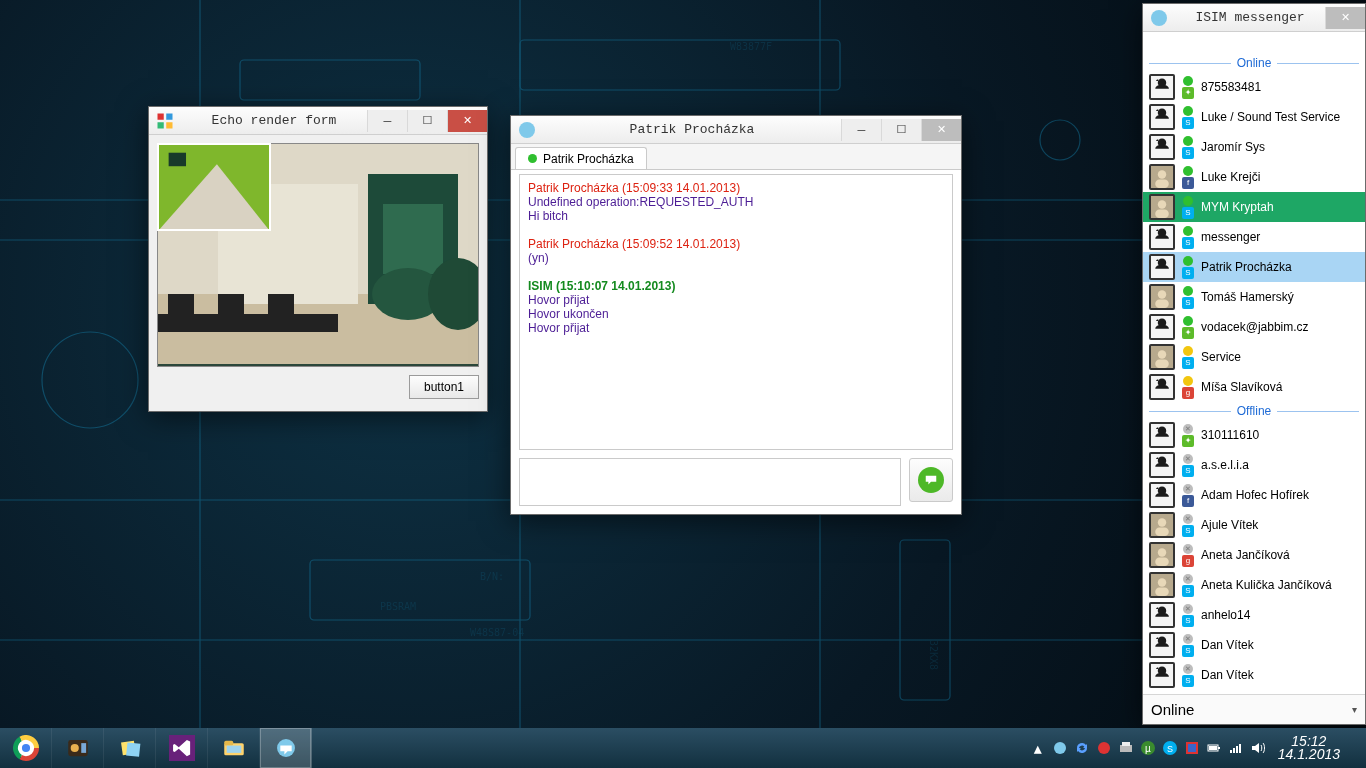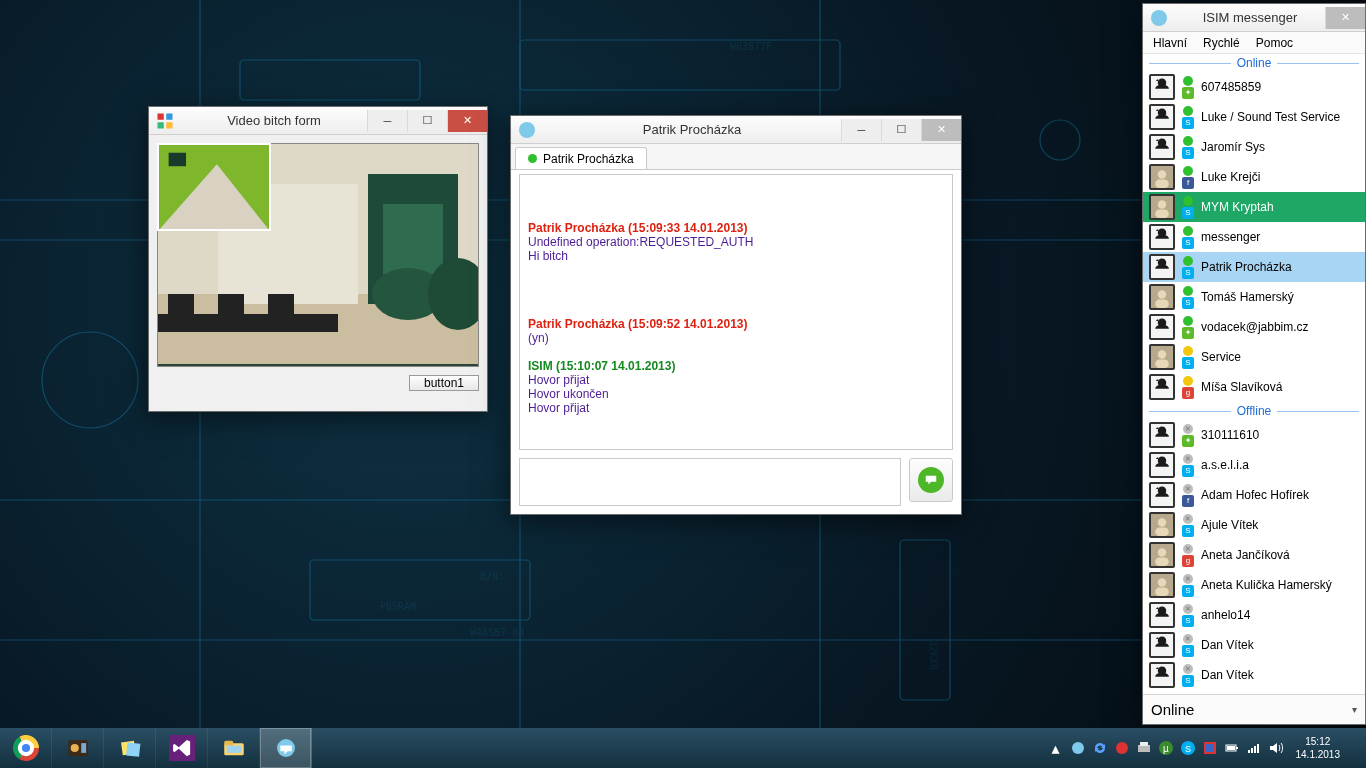--- a/index.html
+++ b/index.html
@@ -11,43 +11,43 @@
   radial-gradient(circle at 30% 40%, #0e3346 0%, #081824 55%, #030a10 100%);
   overflow: hidden; }
 .pcb-lines { position: absolute; inset: 0; opacity: .55; }
 .pcb-lines line, .pcb-lines rect, .pcb-lines circle { stroke: #1aa3d6; fill: none; stroke-width: 1.2; }
 .pcb-lines text { fill: #1aa3d6; font: 10px monospace; opacity:.4; }
 
 
 .window { position: absolute; background: #fff; border: 1px solid #6b6b6b; box-shadow: 0 6px 28px rgba(0,0,0,.55); }
 .titlebar { height: 28px; display: flex; align-items: center; background: linear-gradient(#fdfdfd,#ededed); border-bottom: 1px solid #cfcfcf; }
 .titlebar .icon { width: 20px; height: 20px; margin: 0 6px; display:flex; align-items:center; justify-content:center; }
-.titlebar .title { flex: 1; text-align: center; font-size: 13px; color: #333; }
+.titlebar .title { flex: 1; text-align: center; font-size: 13px; color: #333; font-family: Liberation Mono, monospace; }
 .winbtns { display: flex; }
 .winbtn { width: 40px; height: 22px; display:flex; align-items:center; justify-content:center; font-size: 11px; color:#333; border-left:1px solid #d9d9d9; background:#eee; }
 .winbtn.close { background:#c94f45; color:#fff; }
 .winbtn.xgrey { background:#bdbdbd; color:#fff; }
 
 
 #video-window { left: 148px; top: 106px; width: 340px; height: 306px; }
 #video-window .content { position: relative; padding: 8px; height: calc(100% - 28px); background:#f0f0f0; }
 .video-main { position:absolute; left:8px; top:8px; right:8px; bottom:44px; background:#2b473a; border:1px solid #888; overflow:hidden; }
 .video-pip  { position:absolute; left:8px; top:8px; width:114px; height:88px; border:2px solid #fff; background:#6b8; overflow:hidden; }
 .video-scene { position:absolute; inset:0; }
 .btn-row { position:absolute; left:0; right:8px; bottom:8px; height:28px; display:flex; justify-content:flex-end; }
-.vbtn { min-width:70px; height:16px; border:1px solid #9b9b9b; background:linear-gradient(#fdfdfd,#e8e8e8); font-size:12px; padding:0 10px; }
+.vbtn { min-width:70px; height:24px; border:1px solid #9b9b9b; background:linear-gradient(#fdfdfd,#e8e8e8); font-size:12px; padding:0 10px; }
 
 
 #chat-window { left: 510px; top: 115px; width: 452px; height: 400px; }
 #chat-window .titlebar .icon svg circle { fill:#7fc9ea; }
 .tabbar { height: 26px; display:flex; align-items:flex-end; padding-left:4px; background:#f5f5f5; border-bottom:1px solid #cacaca; }
 .tab { height:22px; padding:0 12px; display:flex; align-items:center; gap:6px; font-size:12px; background:#fff; border:1px solid #cacaca; border-bottom:none; border-radius:3px 3px 0 0; }
 .status-dot { width:9px; height:9px; border-radius:50%; background:#2fbf2f; display:inline-block; }
 .chatlog { position:absolute; left:8px; right:8px; top:58px; bottom:64px; border:1px solid #cacaca; background:#fff; padding:6px 8px; font-size:12px; overflow:auto; }
-.chat-hdr-red  { color:#d21; font-weight:bold;margin-top:40px; }
+.chat-hdr-red  { color:#d21; font-weight:normal; }
 .chat-hdr-green{ color:#148a1f; font-weight:bold; }
 .chat-line { color:#4c1d95; }
 .chat-input-row { position:absolute; left:8px; right:8px; bottom:8px; height:48px; display:flex; gap:8px; }
 .chat-input { flex:1; border:1px solid #cacaca; background:#fff; resize:none; padding:4px; font-size:12px; }
 .send-btn { width:44px; height:44px; border:1px solid #cacaca; background:linear-gradient(#fdfdfd,#eaeaea); display:flex; align-items:center; justify-content:center; border-radius:3px; }
 .send-btn .bubble { width:26px; height:26px; border-radius:50%; background:#4db827; display:flex; align-items:center; justify-content:center; color:#fff; font-size:14px; }
 
 
 #msgr-window { right: 0; top: 3px; width: 224px; height: 722px; }
 #msgr-window .titlebar .title { text-align:center; }
@@ -75,21 +75,21 @@
 .caret-down { font-size:10px; color:#555; }
 
 
 .taskbar { position:absolute; left:0; right:0; bottom:0; height:40px; background:linear-gradient(#2b4e63,#12303f); display:flex; align-items:stretch; color:#fff; }
 .tb-left { display:flex; }
 .tb-item { width:52px; display:flex; align-items:center; justify-content:center; border-right:1px solid rgba(255,255,255,.07); }
 .tb-item.active { background:rgba(255,255,255,.18); box-shadow:inset 0 0 0 1px rgba(255,255,255,.25); }
 .tb-item svg, .tb-item .ic { width:26px; height:26px; }
 .tb-right { margin-left:auto; display:flex; align-items:center; gap:6px; padding:0 6px; }
 .tray-ic { width:16px; height:16px; display:flex; align-items:center; justify-content:center; }
-.tb-clock { text-align:center; font-size:10px; line-height:13px; padding:0 6px; }
+.tb-clock { text-align:center; font-size:14px; line-height:13px; padding:0 6px;font-style:italic; }
 .tb-showdesk { width:8px; border-left:1px solid rgba(255,255,255,.2); }
 
 
 .msgr-body::-webkit-scrollbar{width:14px}
 .msgr-body::-webkit-scrollbar-thumb{background:#cfcfcf;border:3px solid #fff;border-radius:8px}
 
 
 .silhouette { fill:#1b1b1b; }
 </style>
 </head>
@@ -124,21 +124,21 @@
 <div class="window" id="video-window">
   <div class="titlebar">
     <span class="icon">
       <svg viewBox="0 0 16 16">
           <rect x="2" y="2" width="5" height="5" fill="#d33"></rect>
           <rect x="9" y="2" width="5" height="5" fill="#39d"></rect>
           <rect x="2" y="9" width="5" height="5" fill="#3b7"></rect>
           <rect x="9" y="9" width="5" height="5" fill="#fb3"></rect>
         </svg>
     </span>
-    <span class="title">Video bitch form</span>
+    <span class="title">Echo render form</span>
     <div class="winbtns">
       <div class="winbtn">─</div>
       <div class="winbtn">☐</div>
       <div class="winbtn close">✕</div>
     </div>
   </div>
   <div class="content">
     <div class="video-main">
       <svg class="video-scene" viewBox="0 0 320 220" preserveAspectRatio="xMidYMid slice">
         <rect width="320" height="220" fill="#ded8c7"></rect>
@@ -205,39 +205,34 @@
     <span class="icon">
       <svg viewBox="0 0 20 20">
           <circle cx="10" cy="10" r="8" fill="#7fc9ea"></circle>
         </svg>
     </span>
     <span class="title">ISIM messenger</span>
     <div class="winbtns">
       <div class="winbtn xgrey">✕</div>
     </div>
   </div>
-  <div class="menubar">
-    <span>Hlavní</span>
-    <span>Rychlé</span>
-    <span>Pomoc</span>
-  </div>
   <div class="msgr-body" id="msgr-body">
       <div class="section-hdr">Online</div>
       <div class="contact">
         <div class="avatar">
           <svg viewBox="0 0 26 26">
             <rect width="26" height="26" fill="#f4f4f4"></rect>
             <path class="silhouette" d="M13 3c3 0 5 2 5 5 0 1-.3 2-.8 2.8 1 .4 4 1.4 4 4.2H5c0-2.8 3-3.8 4-4.2C8.3 10 8 9 8 8c0-3 2-5 5-5zM8 4c-1 0-2 .6-2 2h3c0-1 .3-1.6-1-2z"></path>
           </svg>
         </div>
         <div class="pcol">
           <span class="pdot on"></span>
           <span class="pproto pp">✦</span>
         </div>
-        <span>607485859</span>
+        <span>875583481</span>
       </div>
       <div class="contact">
         <div class="avatar">
           <svg viewBox="0 0 26 26">
             <rect width="26" height="26" fill="#f4f4f4"></rect>
             <path class="silhouette" d="M13 3c3 0 5 2 5 5 0 1-.3 2-.8 2.8 1 .4 4 1.4 4 4.2H5c0-2.8 3-3.8 4-4.2C8.3 10 8 9 8 8c0-3 2-5 5-5zM8 4c-1 0-2 .6-2 2h3c0-1 .3-1.6-1-2z"></path>
           </svg>
         </div>
         <div class="pcol">
           <span class="pdot on"></span>
@@ -439,21 +434,21 @@
           <svg viewBox="0 0 26 26">
             <rect width="26" height="26" fill="#b7a98d"></rect>
             <circle cx="13" cy="10" r="5" fill="#e8d8b8"></circle>
             <rect x="5" y="16" width="16" height="10" rx="5" fill="#e8d8b8"></rect>
           </svg>
         </div>
         <div class="pcol">
           <span class="pdot off"></span>
           <span class="pproto sk">S</span>
         </div>
-        <span>Aneta Kulička Hamerský</span>
+        <span>Aneta Kulička Jančíková</span>
       </div>
       <div class="contact">
         <div class="avatar">
           <svg viewBox="0 0 26 26">
             <rect width="26" height="26" fill="#f4f4f4"></rect>
             <path class="silhouette" d="M13 3c3 0 5 2 5 5 0 1-.3 2-.8 2.8 1 .4 4 1.4 4 4.2H5c0-2.8 3-3.8 4-4.2C8.3 10 8 9 8 8c0-3 2-5 5-5zM8 4c-1 0-2 .6-2 2h3c0-1 .3-1.6-1-2z"></path>
           </svg>
         </div>
         <div class="pcol">
           <span class="pdot off"></span>

